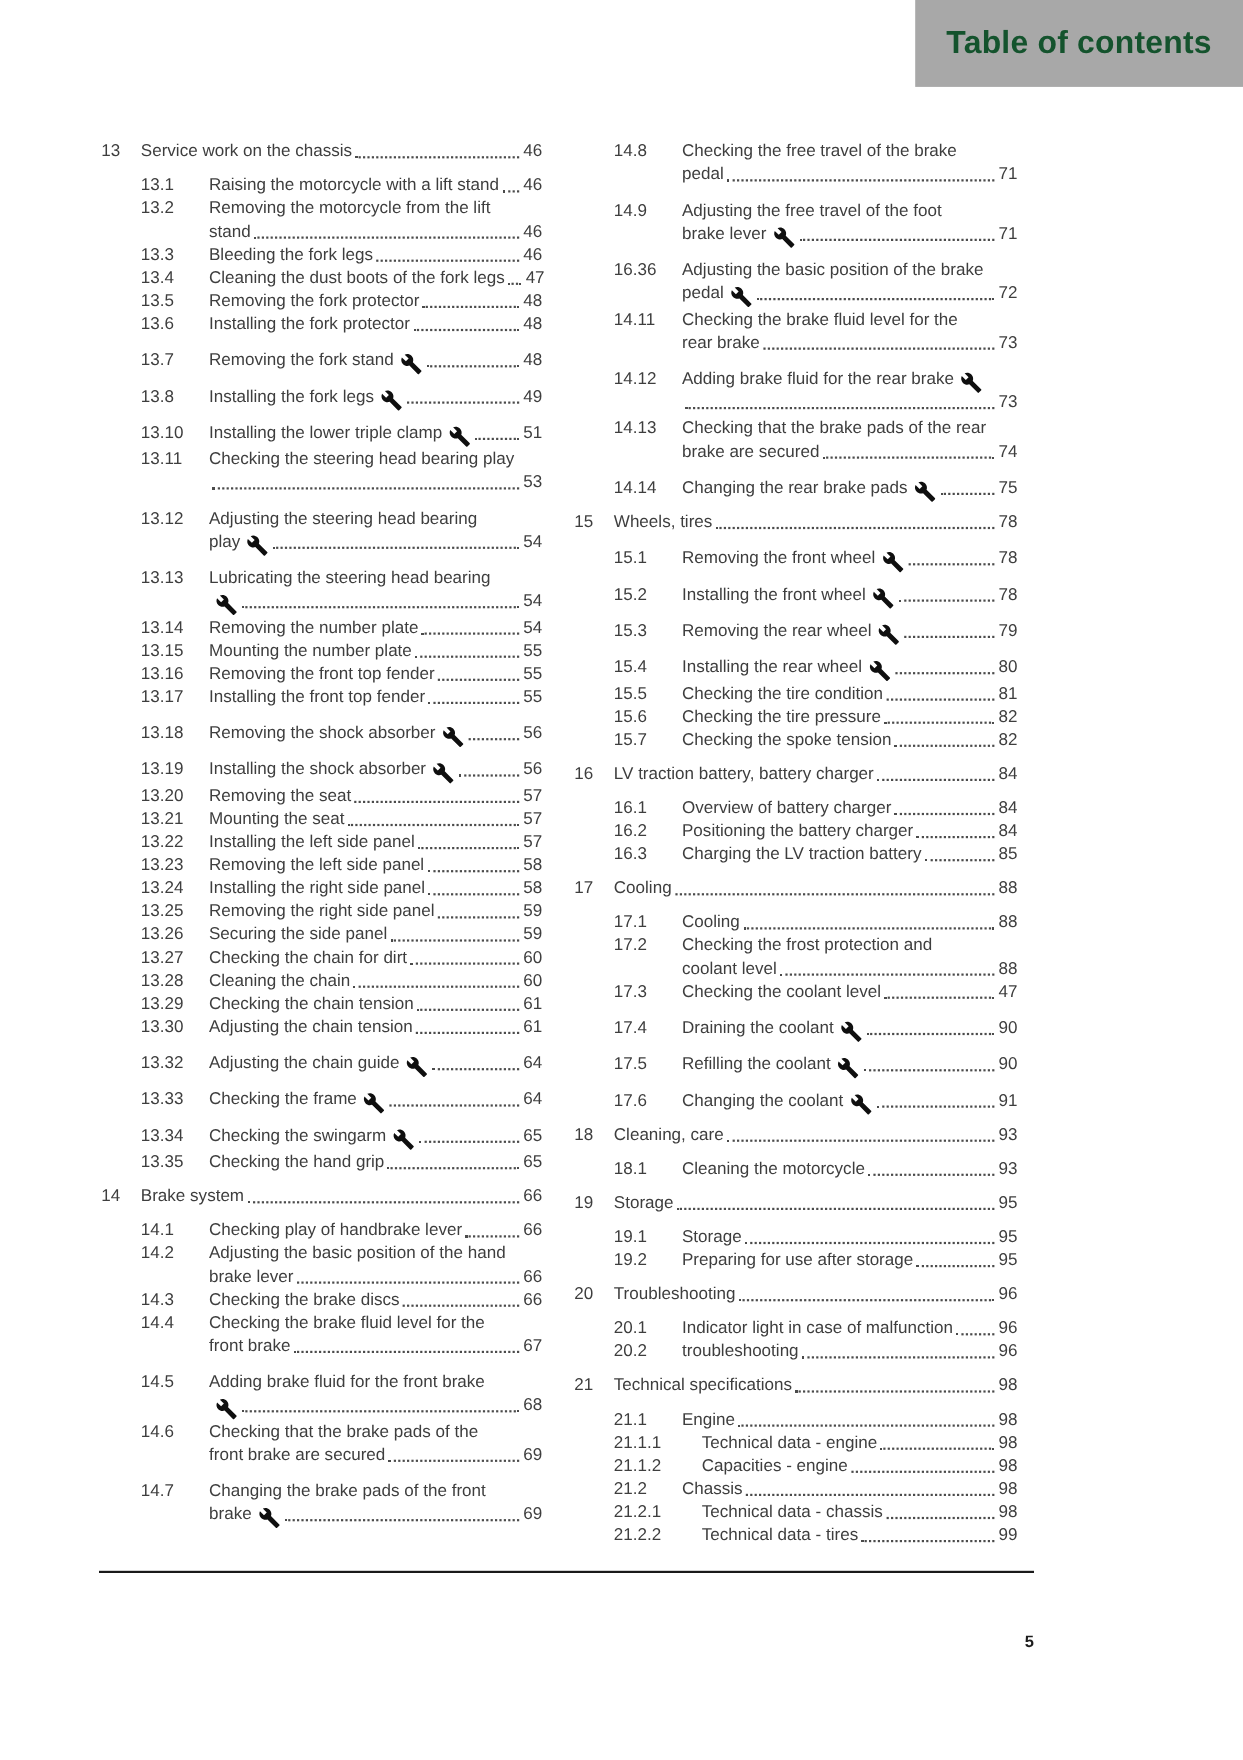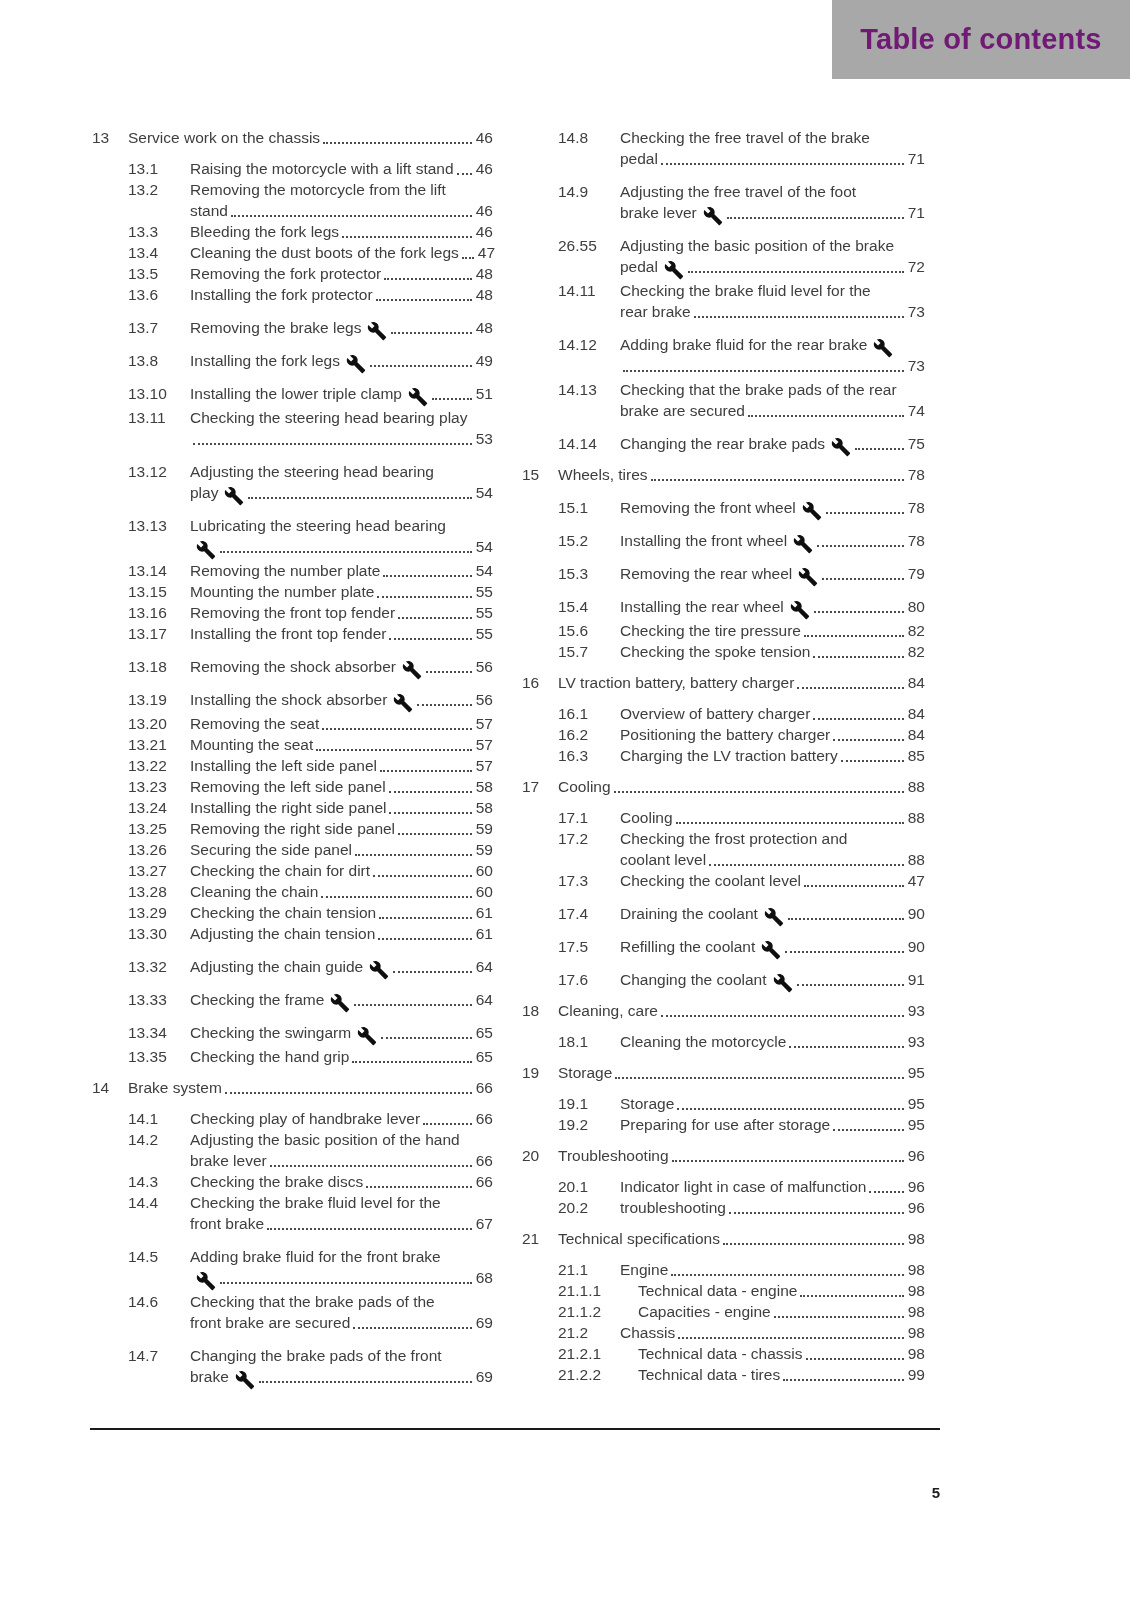--- a/index.html
+++ b/index.html
@@ -11,21 +11,21 @@
     position:relative;
     overflow:hidden;
   }
   
   .header-banner{
     position:absolute;left:832px;top:0;width:298px;height:79px;
     background:#a8a8a8;
     display:flex;align-items:center;justify-content:center;
   }
   .header-banner .title{
-    font-size:29px;font-weight:bold;color:#701a75;letter-spacing:0.2px;
+    font-size:29px;font-weight:bold;color:#14532d;letter-spacing:0.2px;
   }
   
   .col{
     position:absolute;top:127px;
     font-size:15.5px;line-height:21px;
   }
   #col-left{left:92px;width:401px;}
   #col-right{left:522px;width:403px;}
   .block{margin:0;}
   .chapter-row{display:flex;margin:10px 0 10px 0;justify-content:flex-end;}
@@ -131,21 +131,21 @@
             <span class="txt">Installing the fork protector</span>
             <span class="leader"></span>
             <span class="page">48</span>
           </span>
         </span>
       </div>
       <div class="entry has-wrench">
         <span class="num">13.7</span>
         <span class="body">
           <span class="line">
-            <span class="txt">Removing the brake legs</span>
+            <span class="txt">Removing the fork stand</span>
             <span class="wrench-wrap">
               <svg width="20" height="20" viewBox="0 0 24 24" fill="#0f0f0f">
                 <path d="M22.7 19l-9.1-9.1c.9-2.3.4-5-1.5-6.9-2-2-5-2.4-7.4-1.3L9 6 6 9 1.6 4.7C.4 7.1.9 10.1 2.9 12.1c1.9 1.9 4.6 2.4 6.9 1.5l9.1 9.1c.4.4 1 .4 1.4 0l2.3-2.3c.5-.4.5-1.1.1-1.4z"></path>
               </svg>
             </span>
             <span class="leader"></span>
             <span class="page">48</span>
           </span>
         </span>
       </div>
@@ -595,21 +595,21 @@
               <svg width="20" height="20" viewBox="0 0 24 24" fill="#0f0f0f">
                 <path d="M22.7 19l-9.1-9.1c.9-2.3.4-5-1.5-6.9-2-2-5-2.4-7.4-1.3L9 6 6 9 1.6 4.7C.4 7.1.9 10.1 2.9 12.1c1.9 1.9 4.6 2.4 6.9 1.5l9.1 9.1c.4.4 1 .4 1.4 0l2.3-2.3c.5-.4.5-1.1.1-1.4z"></path>
               </svg>
             </span>
             <span class="leader"></span>
             <span class="page">71</span>
           </span>
         </span>
       </div>
       <div class="entry has-wrench">
-        <span class="num">26.55</span>
+        <span class="num">16.36</span>
         <span class="body">
           <span class="line">
             <span class="txt">Adjusting the basic position of the brake</span>
           </span>
           <span class="line">
             <span class="txt">pedal</span>
             <span class="wrench-wrap">
               <svg width="20" height="20" viewBox="0 0 24 24" fill="#0f0f0f">
                 <path d="M22.7 19l-9.1-9.1c.9-2.3.4-5-1.5-6.9-2-2-5-2.4-7.4-1.3L9 6 6 9 1.6 4.7C.4 7.1.9 10.1 2.9 12.1c1.9 1.9 4.6 2.4 6.9 1.5l9.1 9.1c.4.4 1 .4 1.4 0l2.3-2.3c.5-.4.5-1.1.1-1.4z"></path>
               </svg>
@@ -740,20 +740,30 @@
               <svg width="20" height="20" viewBox="0 0 24 24" fill="#0f0f0f">
                 <path d="M22.7 19l-9.1-9.1c.9-2.3.4-5-1.5-6.9-2-2-5-2.4-7.4-1.3L9 6 6 9 1.6 4.7C.4 7.1.9 10.1 2.9 12.1c1.9 1.9 4.6 2.4 6.9 1.5l9.1 9.1c.4.4 1 .4 1.4 0l2.3-2.3c.5-.4.5-1.1.1-1.4z"></path>
               </svg>
             </span>
             <span class="leader"></span>
             <span class="page">80</span>
           </span>
         </span>
       </div>
       <div class="entry">
+        <span class="num">15.5</span>
+        <span class="body">
+          <span class="line">
+            <span class="txt">Checking the tire condition</span>
+            <span class="leader"></span>
+            <span class="page">81</span>
+          </span>
+        </span>
+      </div>
+      <div class="entry">
         <span class="num">15.6</span>
         <span class="body">
           <span class="line">
             <span class="txt">Checking the tire pressure</span>
             <span class="leader"></span>
             <span class="page">82</span>
           </span>
         </span>
       </div>
       <div class="entry">

